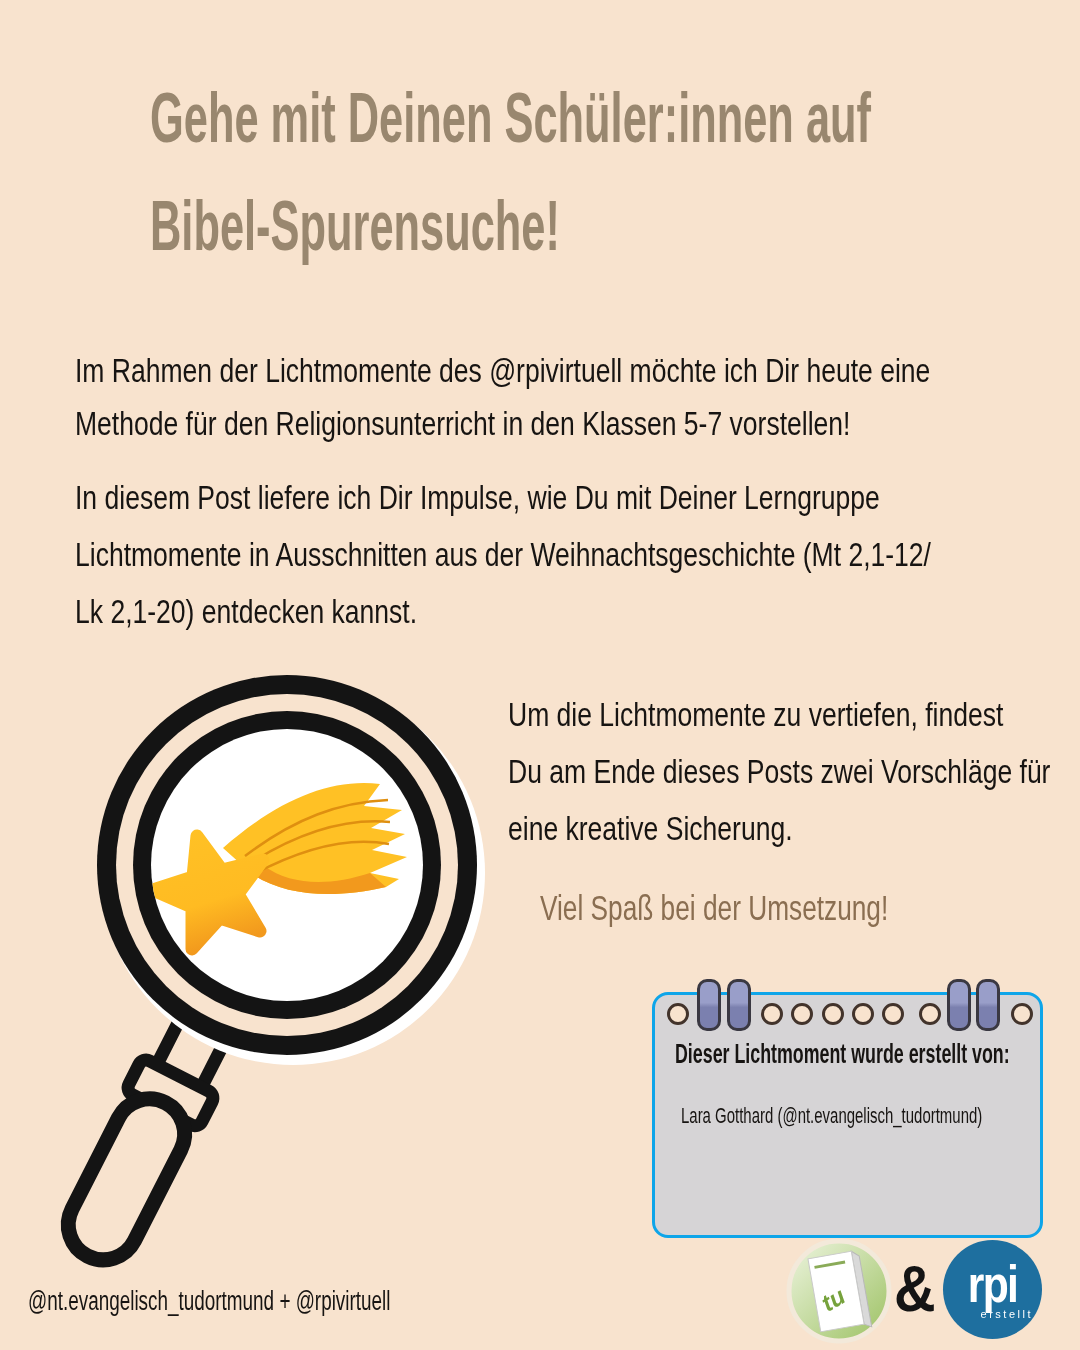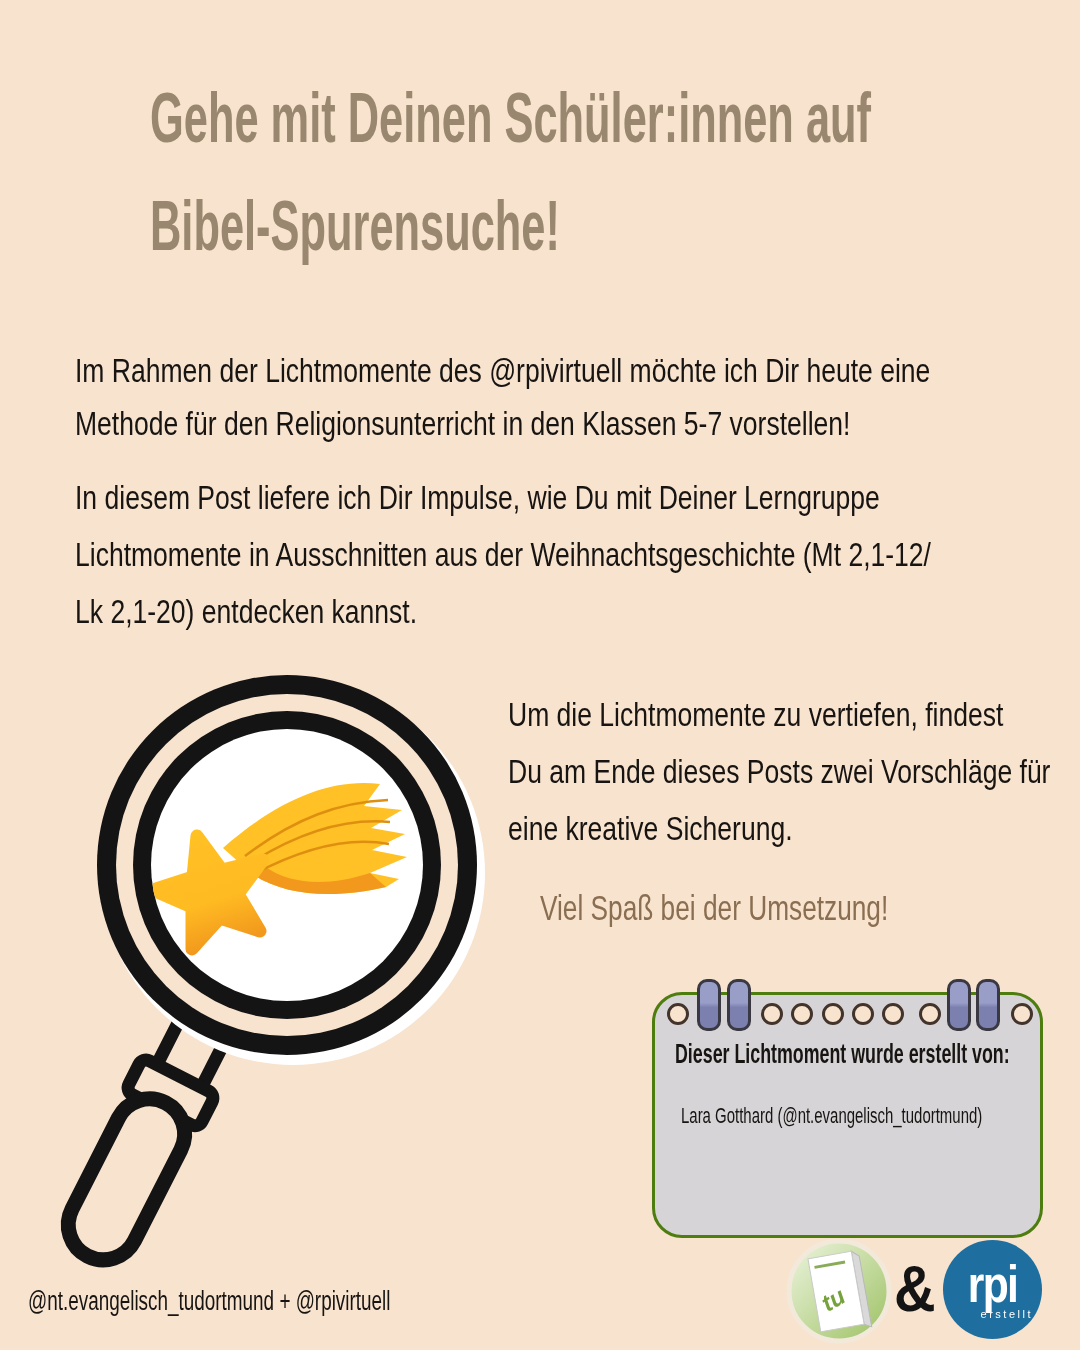--- a/index.html
+++ b/index.html
@@ -6,21 +6,21 @@
   body{font-family:"Liberation Sans",sans-serif;}
   .canvas{position:relative;width:1080px;height:1350px;background:#f8e3ce;overflow:hidden;}
   .txt{position:absolute;white-space:pre-line;transform-origin:0 0;color:#171412;}
   .title{left:150px;top:64px;font-size:70px;font-weight:bold;line-height:108px;color:#99876f;transform:scaleX(.62);width:1500px;}
   .p1{left:75px;top:344px;font-size:34px;line-height:53px;transform:scaleX(.78);width:1400px;}
   .p2{left:75px;top:469px;font-size:34px;line-height:57px;transform:scaleX(.78);width:1400px;}
   .aside-p{left:508px;top:686px;font-size:34px;line-height:57px;transform:scaleX(.78);width:900px;}
   .cta{left:540px;top:888px;font-size:35px;color:#8a6e51;transform:scaleX(.75);width:700px;}
   .magnifier{position:absolute;left:40px;top:660px;}
   
-  .card{position:absolute;left:652px;top:992px;width:385px;height:240px;background:#d6d4d6;border:3px solid #4d7c0f;border-radius:30px;}
+  .card{position:absolute;left:652px;top:992px;width:385px;height:240px;background:#d6d4d6;border:3px solid #0ea5e9;border-radius:16px;}
   .hole{position:absolute;width:16px;height:16px;border-radius:50%;background:#f8e3ce;border:3px solid #42332b;top:8px;}
   .ring{position:absolute;width:18px;height:46px;border-radius:10px;border:3px solid #3a3842;background:linear-gradient(#999ec9 45%,#7b80af 55%);top:-16px;}
   .card-heading{left:20px;top:44px;font-size:27px;font-weight:bold;transform:scaleX(.66);width:600px;}
   .card-name{left:26px;top:108px;font-size:22px;transform:scaleX(.68);width:600px;}
   
   .handles{left:28px;top:1286px;font-size:27px;transform:scaleX(.70);width:700px;}
   .amp{left:894px;top:1252px;font-size:64px;font-weight:bold;color:#141414;transform:scaleX(.9);}
   .tu-logo{position:absolute;left:786px;top:1238px;}
   .rpi-logo{position:absolute;left:943px;top:1240px;width:99px;height:99px;border-radius:50%;background:#1e6f9f;overflow:hidden;}
   .rpi-word{position:absolute;left:0;width:99px;top:14px;text-align:center;color:#fff;font-size:52px;font-weight:bold;transform:scaleX(.82);transform-origin:50% 0;letter-spacing:-2px;}

